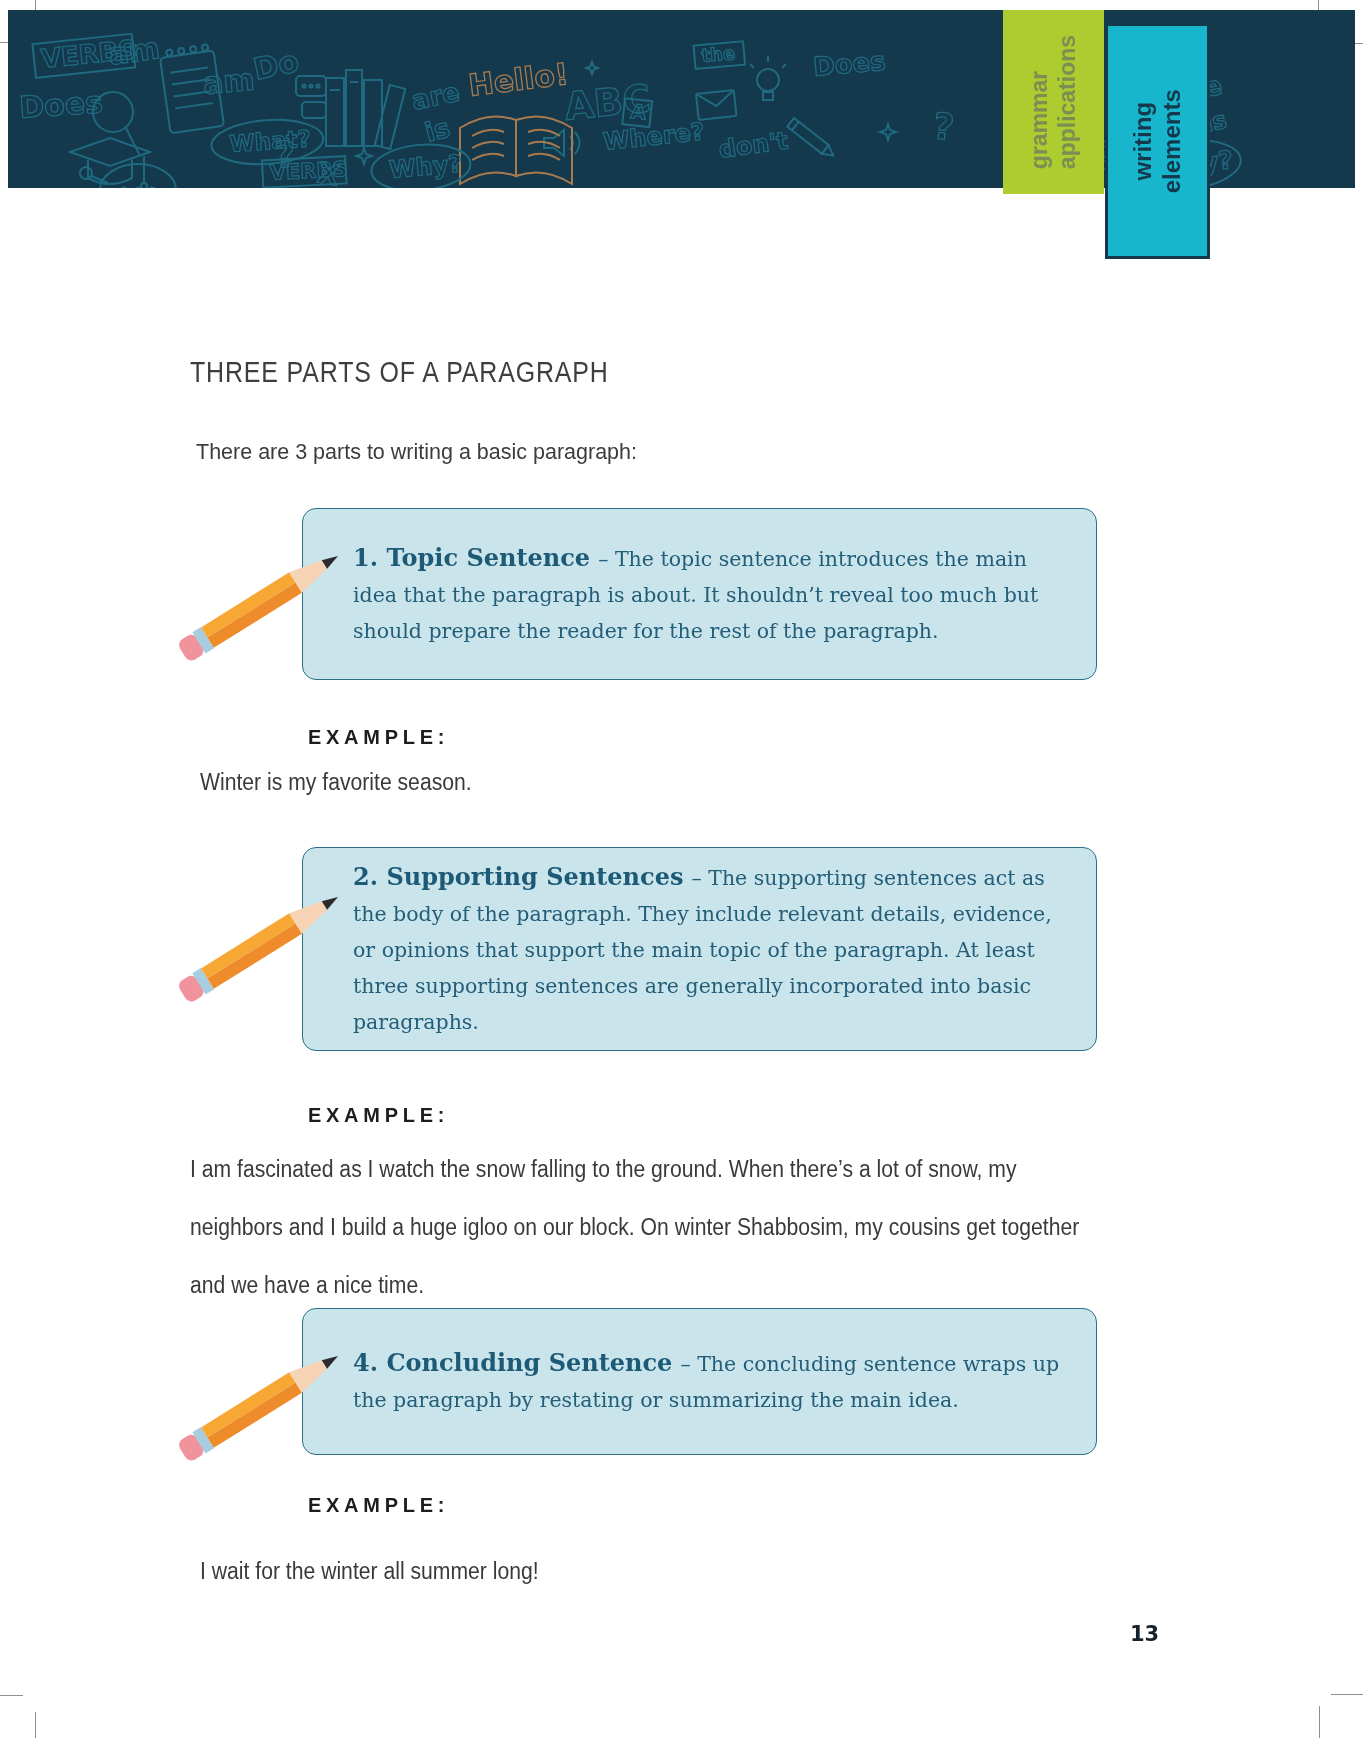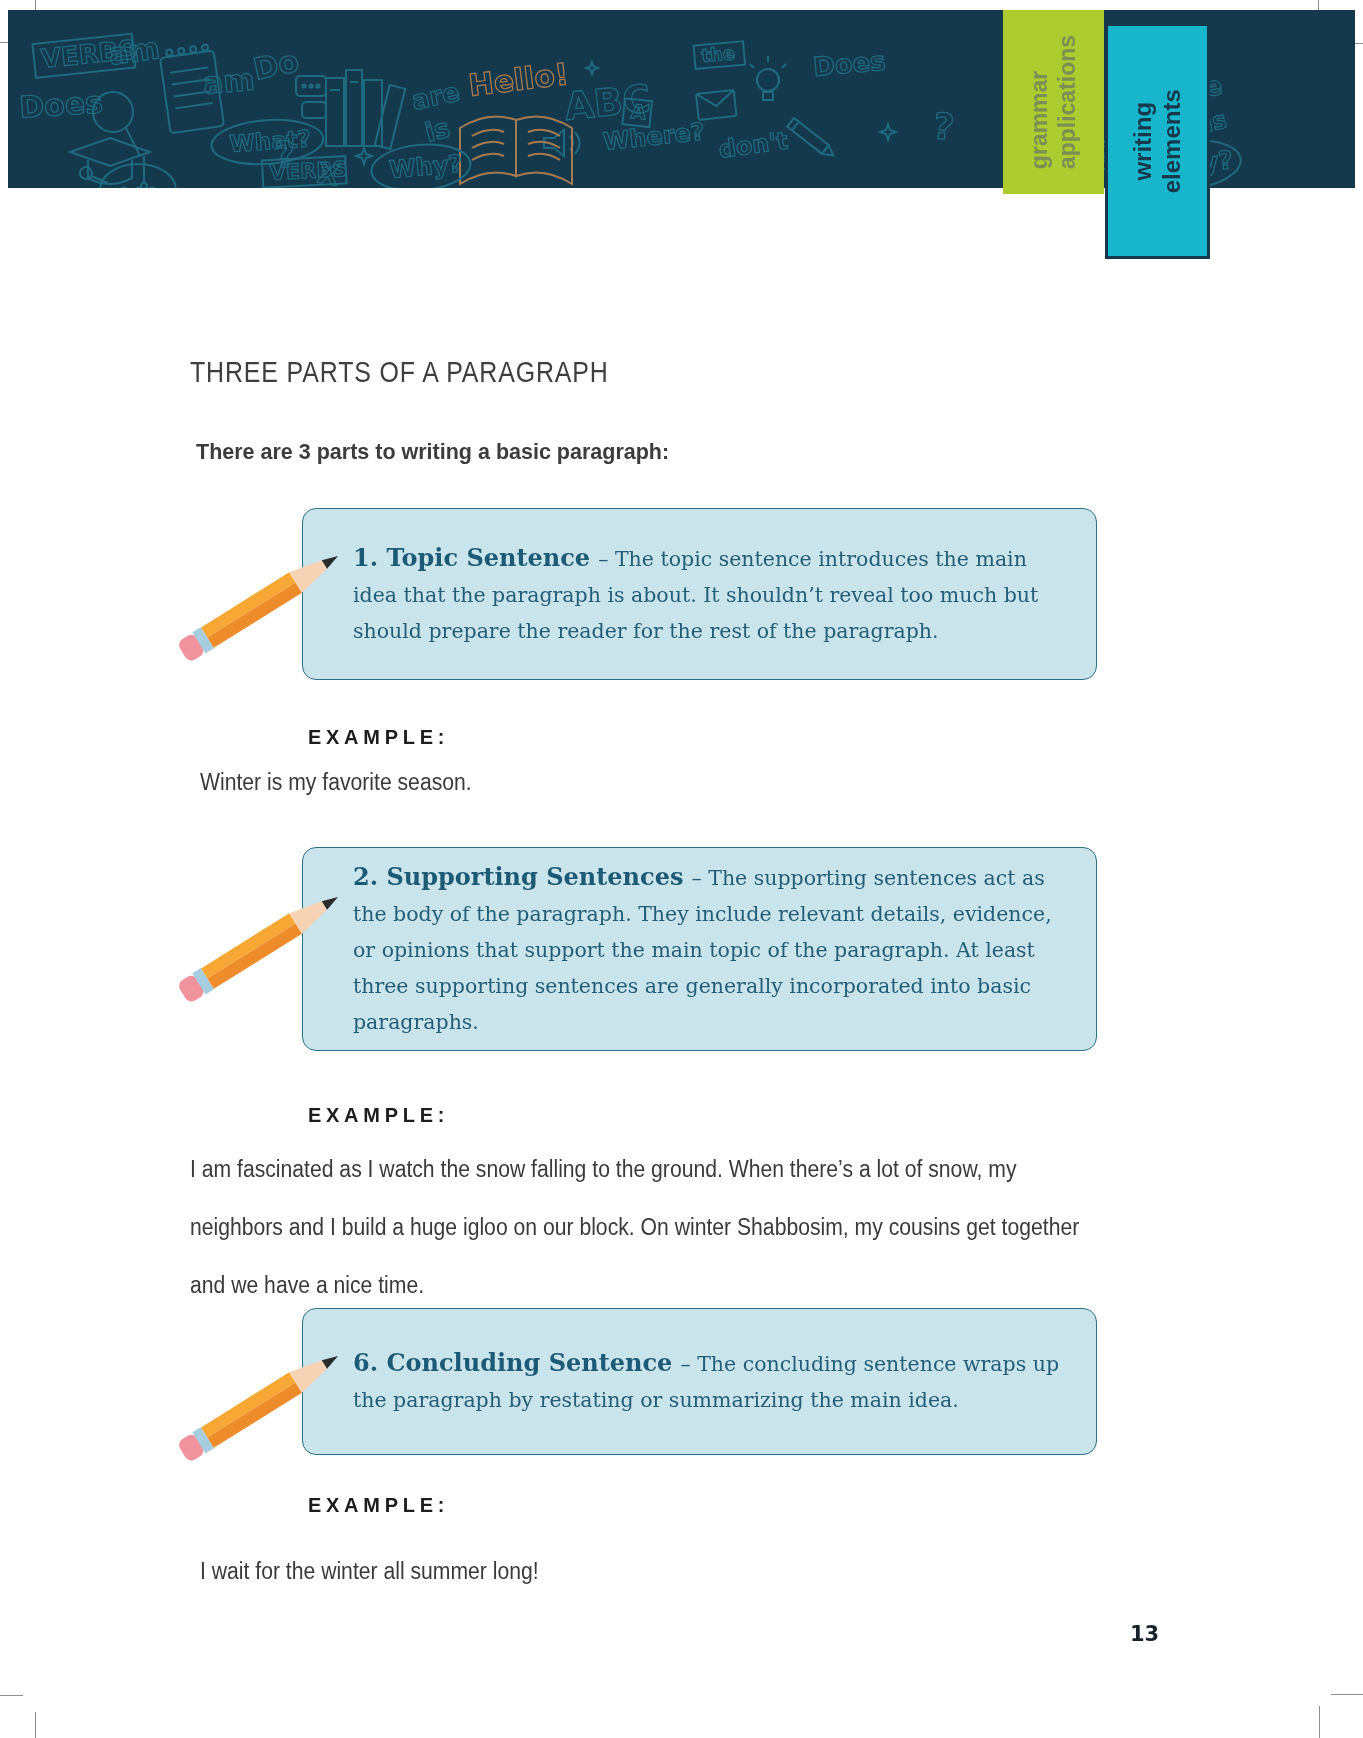--- a/index.html
+++ b/index.html
@@ -17,21 +17,21 @@
   .tab{position:absolute;display:flex;align-items:center;justify-content:center;}
   .tab-green{left:1003px;top:10px;width:101px;height:184px;background:#aecb2f;}
   .tab-teal{left:1105px;top:23px;width:105px;height:236px;background:#18b6cc;border:3px solid #14384c;box-sizing:border-box;}
   .tab-label{transform:rotate(-90deg);white-space:nowrap;font-weight:bold;line-height:1.22;}
   .tab-green .tab-label{color:#7c8f52;font-size:23px;text-align:left;}
   .tab-teal  .tab-label{color:#14384c;font-size:24px;text-align:center;}
 
   
   .title{position:absolute;left:190px;top:356px;font-size:29px;font-weight:400;color:#3e3e3e;
          letter-spacing:1px;transform:scaleX(0.86);transform-origin:left top;white-space:nowrap;}
-  .intro{position:absolute;left:196px;top:440px;font-size:21.5px;color:#3c3c3c;white-space:nowrap;font-weight:bold;}
+  .intro{position:absolute;left:196px;top:440px;font-size:21.5px;color:#3c3c3c;white-space:nowrap;}
 
   .part-box{position:absolute;left:302px;width:795px;box-sizing:border-box;
             background:#cae4ec;border:1.5px solid #2a7086;border-radius:14px;
             display:flex;align-items:center;padding:0 35px 0 50px;z-index:1;}
   .part-box p{margin:0;font-family:"DejaVu Serif", serif;font-size:20.5px;line-height:36px;color:#235e79;}
   .part-heading{font-size:24px;font-weight:bold;color:#1c5a76;margin-top:14px;}
   .part-body{margin-left:8px;}
   .box-1{top:508px;height:172px;}
   .box-2{top:847px;height:204px;}
   .box-3{top:1308px;height:147px;}
@@ -267,21 +267,21 @@
   <div class="title">THREE PARTS OF A PARAGRAPH</div>
   <div class="intro">There are 3 parts to writing a basic paragraph:</div>
 
   <div class="part-box box-1">
     <p><span class="part-heading">1. Topic Sentence</span><span class="part-body">– The topic sentence introduces the main idea that the paragraph is about. It shouldn’t reveal too much but should prepare the reader for the rest of the paragraph.</span></p>
   </div>
   <div class="part-box box-2">
     <p><span class="part-heading">2. Supporting Sentences</span><span class="part-body">– The supporting sentences act as the body of the paragraph. They include relevant details, evidence, or opinions that support the main topic of the paragraph. At least three supporting sentences are generally incorporated into basic paragraphs.</span></p>
   </div>
   <div class="part-box box-3">
-    <p><span class="part-heading">6. Concluding Sentence</span><span class="part-body">– The concluding sentence wraps up the paragraph by restating or summarizing the main idea.</span></p>
+    <p><span class="part-heading">4. Concluding Sentence</span><span class="part-body">– The concluding sentence wraps up the paragraph by restating or summarizing the main idea.</span></p>
   </div>
 
   <svg class="pencil pencil-1" viewBox="0 0 200 140" xmlns="http://www.w3.org/2000/svg">
     <g id="pencil-art" transform="translate(195,14) rotate(-32)">
       <rect x="-183" y="-12" width="20" height="24" rx="7" fill="#f0939c"></rect>
       <rect x="-164" y="-12.5" width="10" height="25" fill="#a6cde0"></rect>
       <rect x="-154" y="-12" width="104" height="12" fill="#f7a834"></rect>
       <rect x="-154" y="0" width="104" height="12" fill="#ee8b2a"></rect>
       <polygon points="-50,-12 -50,12 -16,5 -16,-5" fill="#f6d3b5"></polygon>
       <polygon points="-16,-5 -16,5 0,0" fill="#2b2b2b"></polygon>

